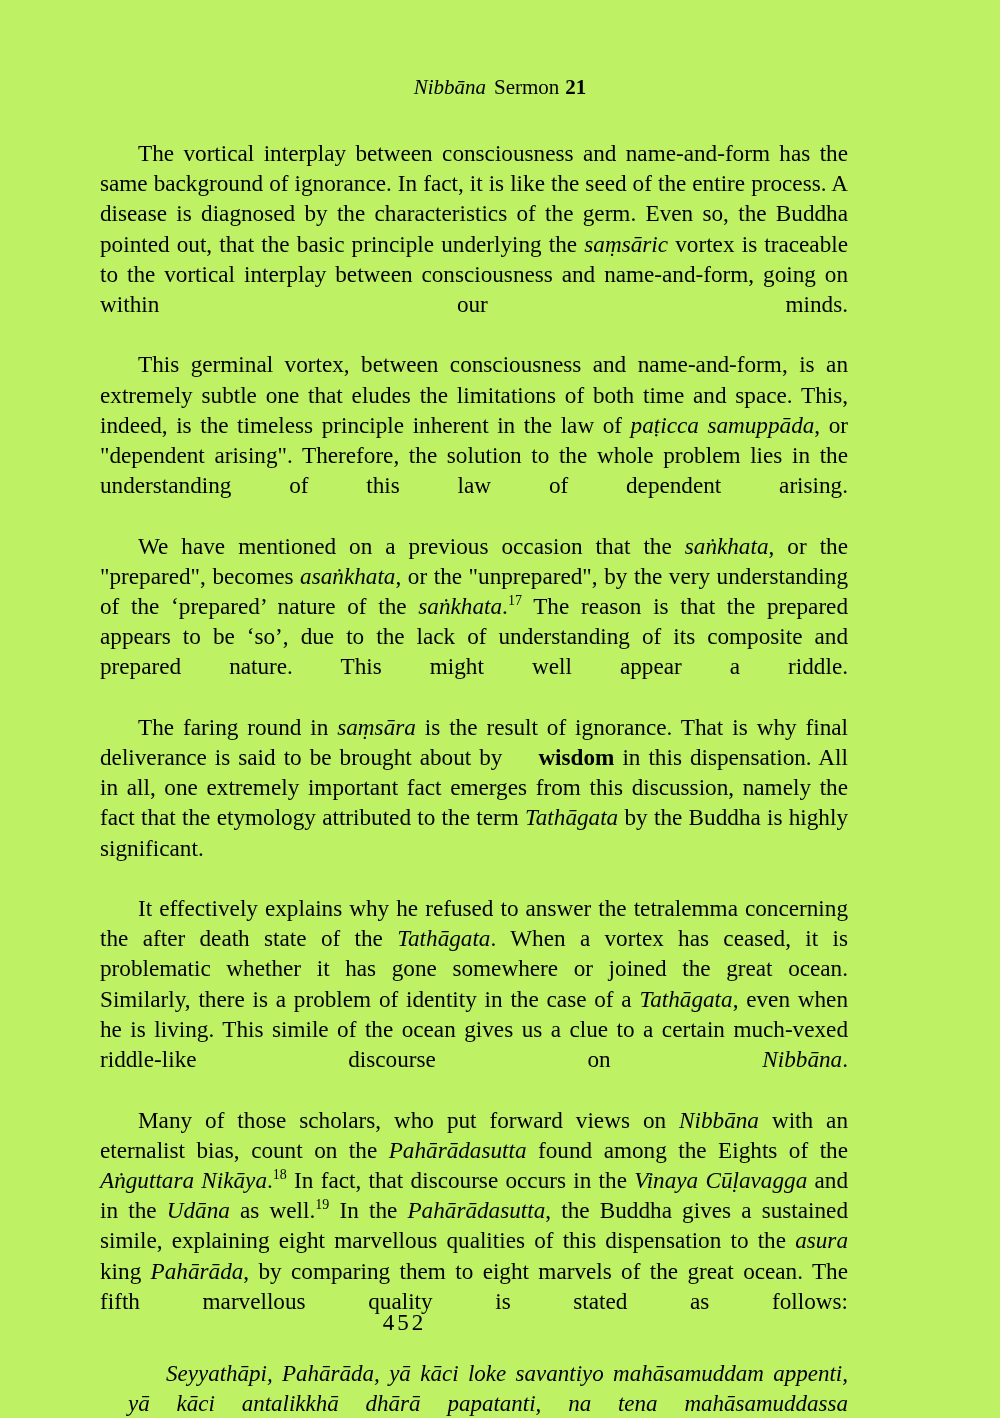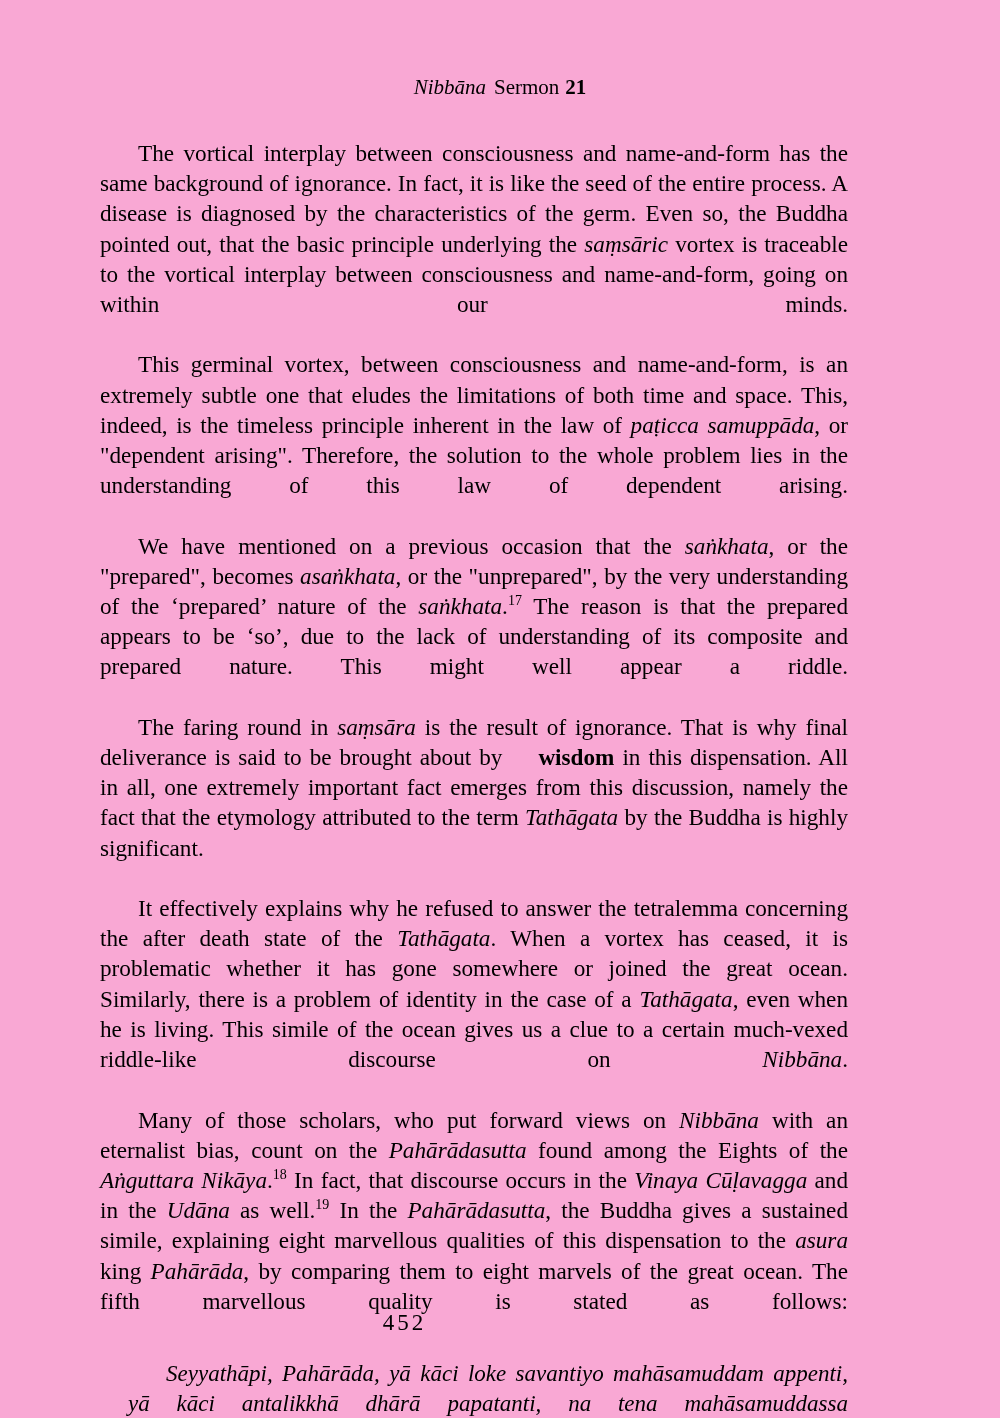--- a/index.html
+++ b/index.html
@@ -9,21 +9,21 @@
     background: #ffffff;
   }
   body {
     font-family: "Liberation Serif", "DejaVu Serif", serif;
     color: #000000;
   }
   .page {
     position: relative;
     width: 1000px;
     height: 1418px;
-    background: #f9a8d4;
+    background: #bef264;
     overflow: hidden;
     box-sizing: border-box;
   }
 
   
   .running-head {
     position: absolute;
     top: 74px;
     left: 0;
     width: 1000px;

